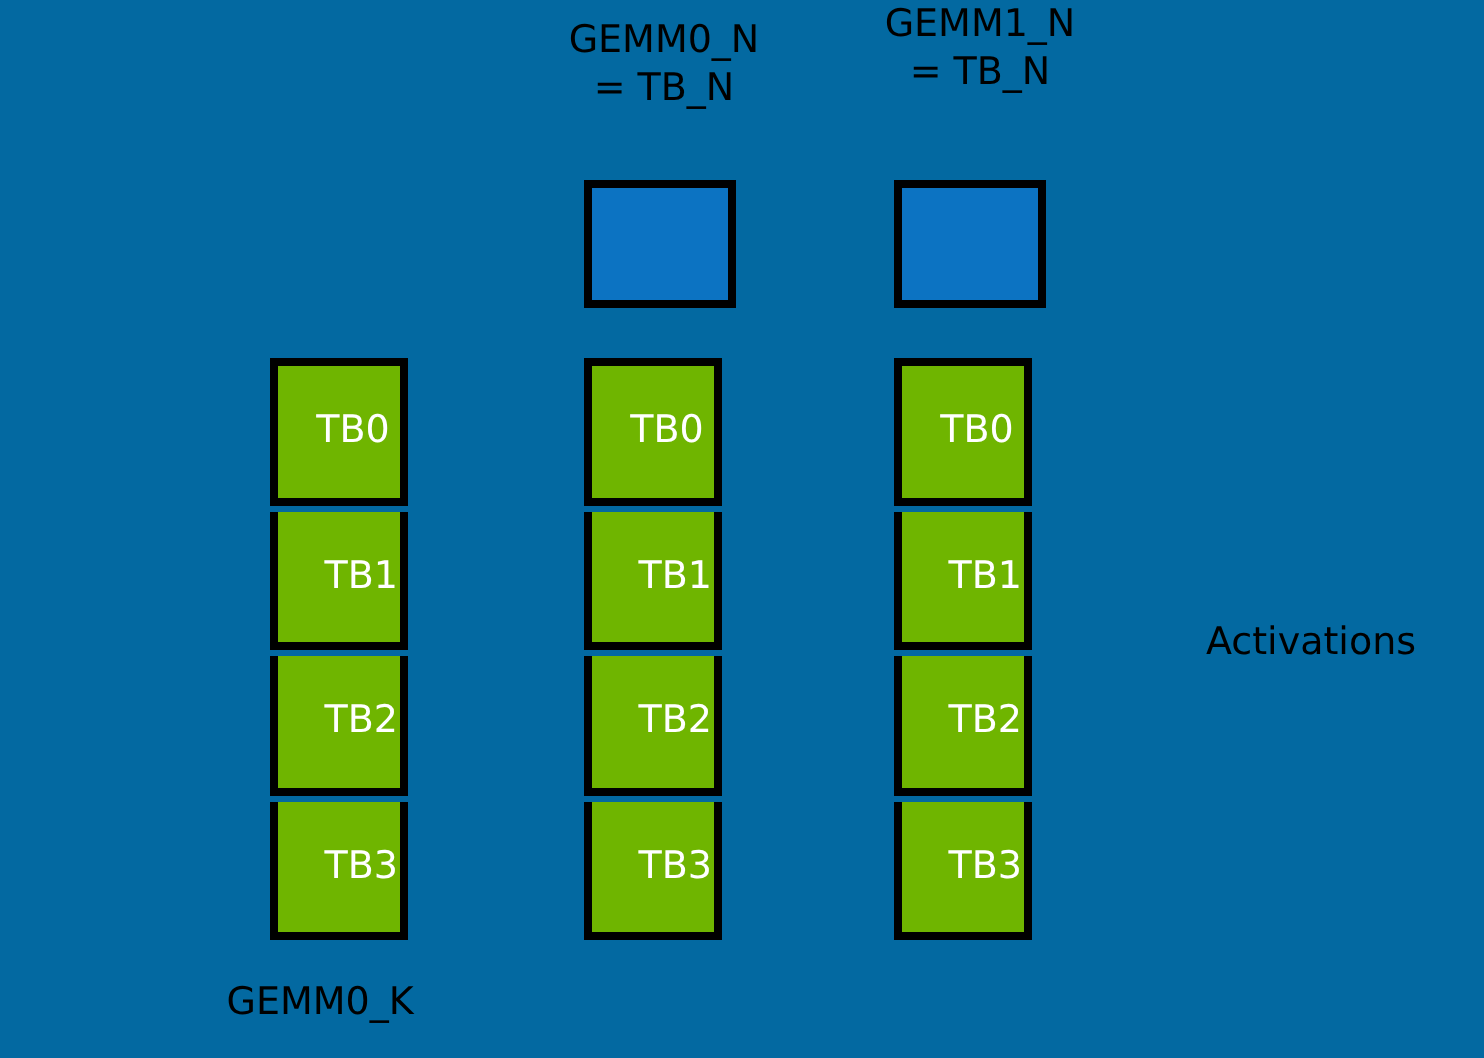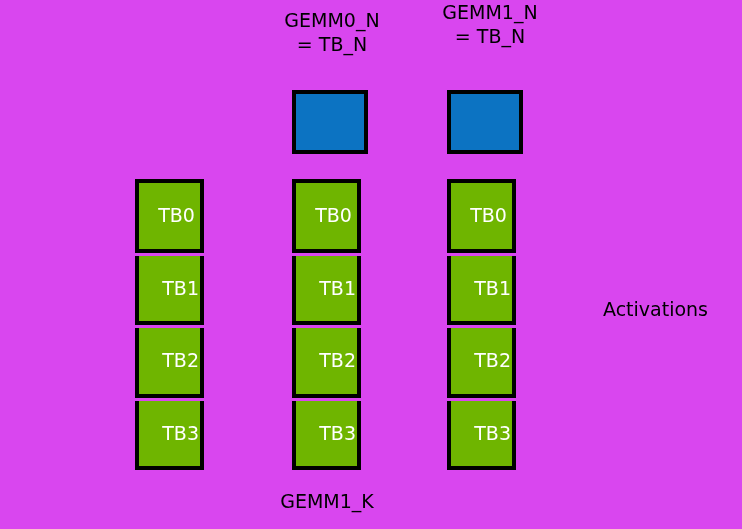--- a/index.html
+++ b/index.html
@@ -7,21 +7,21 @@
     padding: 0;
     background: #ffffff;
   }
   body {
     font-family: "DejaVu Sans", sans-serif;
   }
   #canvas {
     position: relative;
     width: 742px;
     height: 529px;
-    background: #d946ef;
+    background: #0369a1;
     overflow: hidden;
   }
 
   
   .label {
     position: absolute;
     color: #000000;
     font-family: "DejaVu Sans", sans-serif;
     font-size: 19px;
     line-height: 24px;
@@ -31,21 +31,21 @@
   .label.two-line {
     text-align: center;
   }
 
   #gemm0-n-label { left: 252px; top: 8px;  width: 160px; }
   #gemm1-n-label { left: 410px; top: 0;  width: 160px; }
   #gemm-m-label  { left: 8px;   top: 310px; width: 124px; text-align: center; }
   #gemm0-k-label { left: 95px;  top: 489px; width: 130px; text-align: center; }
   #gemm1-k-label { left: 252px; top: 489px; width: 150px; text-align: center; }
   #weights-label     { left: 603px; top: 110px; }
-  #activations-label { left: 603px; top: 297px; }
+  #activations-label { left: 603px; top: 309px; }
 
   
   .weight-box {
     position: absolute;
     background: #0C73C2;
     border: 4px solid #000000;
     box-sizing: border-box;
   }
   #weight-box-0 { left: 292px; top: 90px; width: 76px; height: 64px; }
   #weight-box-1 { left: 447px; top: 90px; width: 76px; height: 64px; }
@@ -146,16 +146,16 @@
       <span class="tb-cell-label">TB2</span>
     </div>
     <div class="tb-cell">
       <span class="tb-cell-label">TB3</span>
     </div>
   </div>
 
 
   <div class="label" id="activations-label">Activations</div>
 
+  <div class="label" id="gemm0-k-label">GEMM0_K</div>
 
-  <div class="label" id="gemm1-k-label">GEMM1_K</div>
 
 </div>
 
 </body></html>

